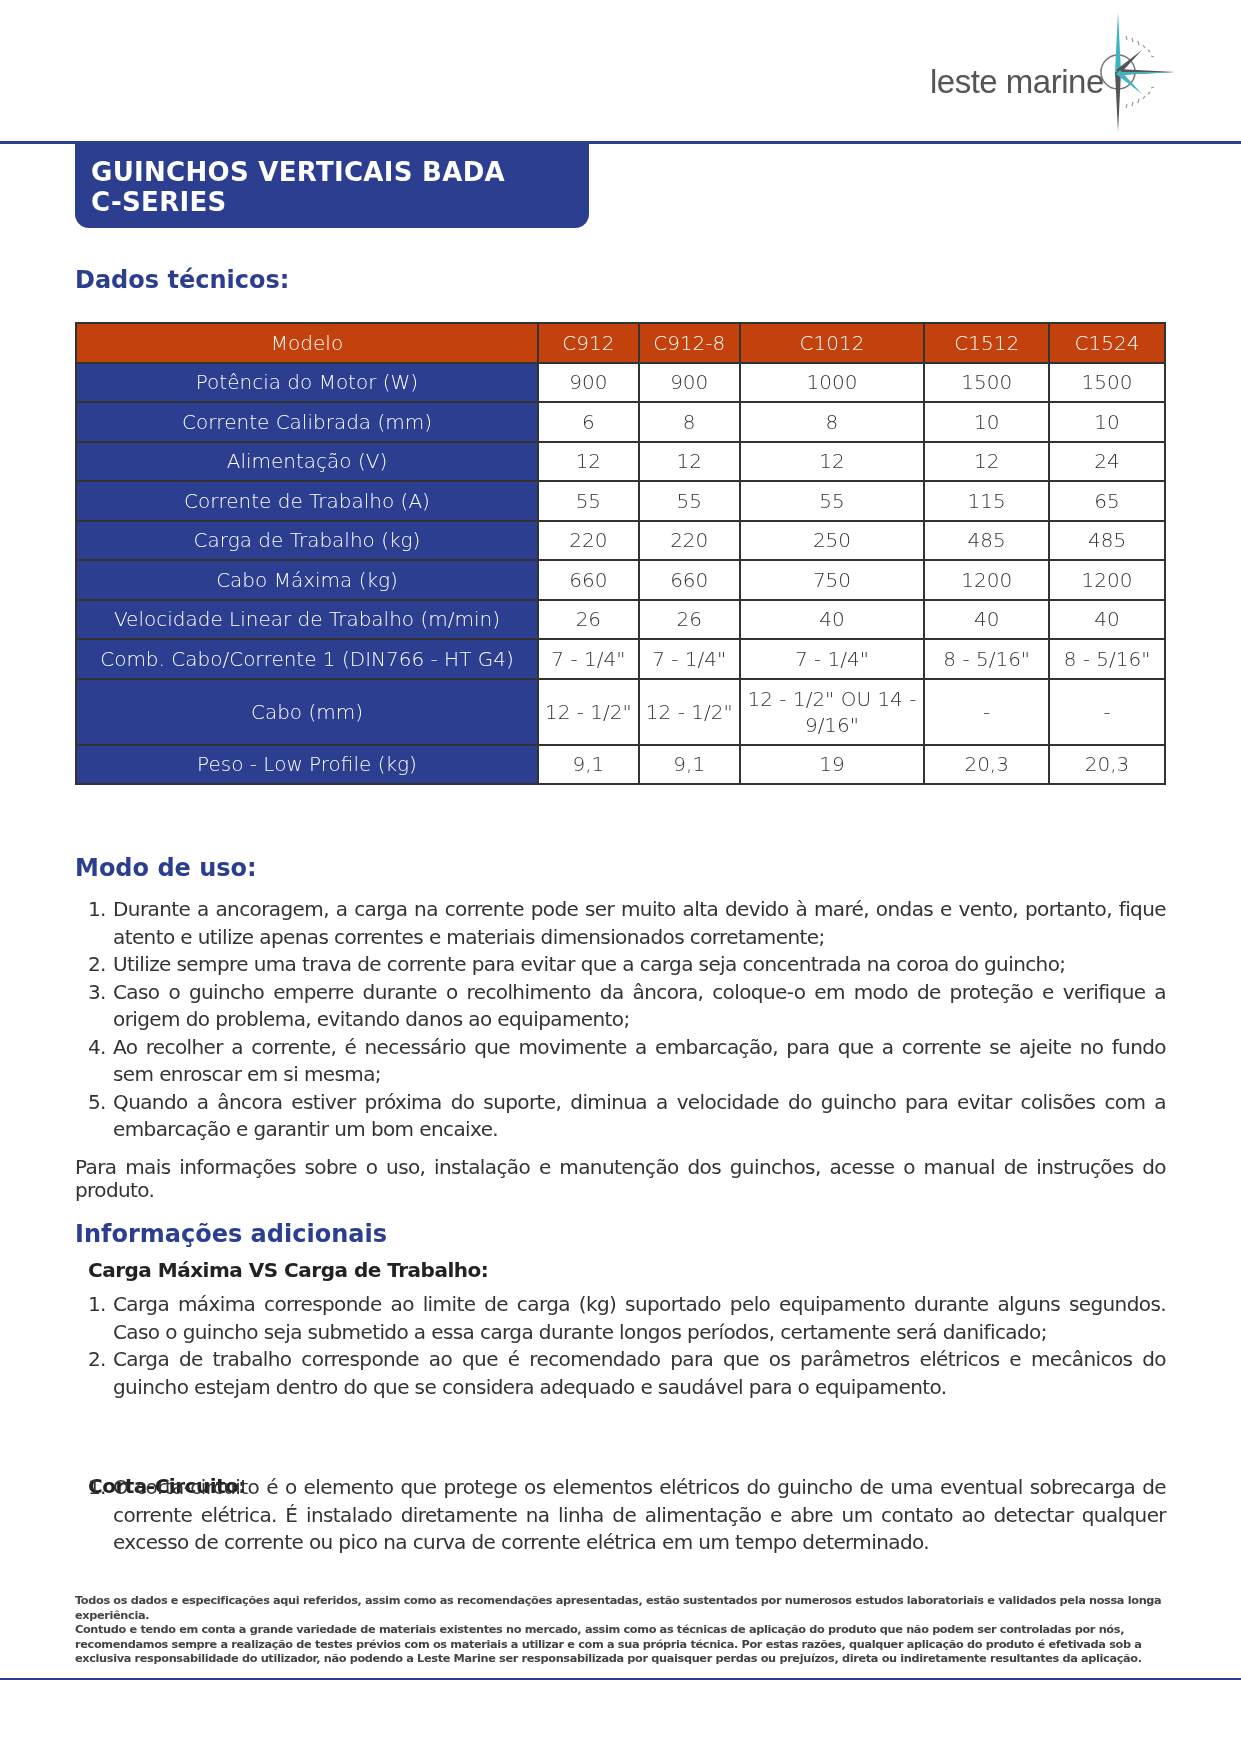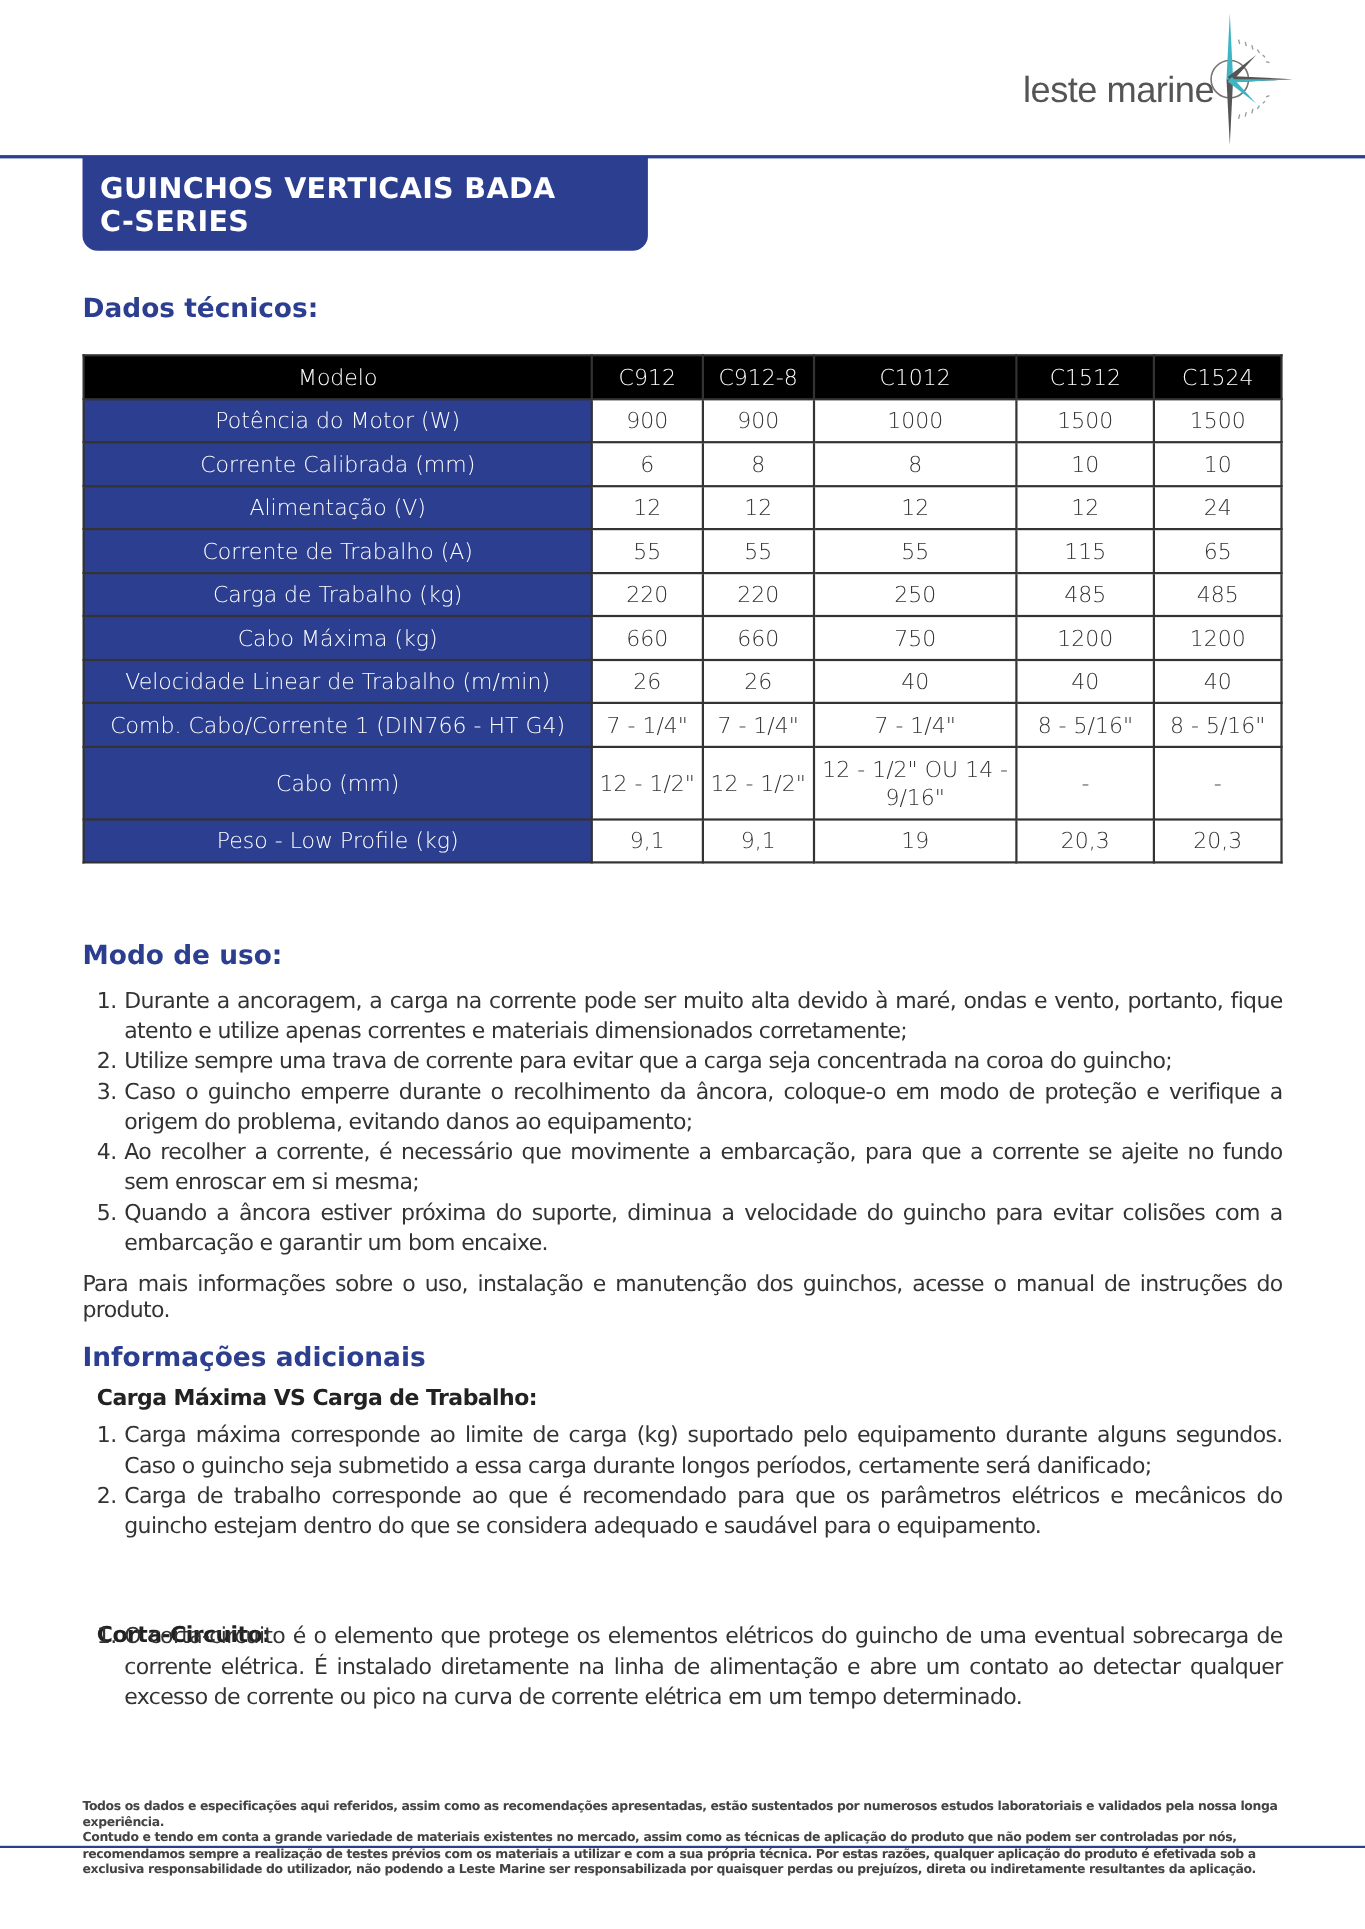--- a/index.html
+++ b/index.html
@@ -13,32 +13,32 @@
   .top-rule { position: absolute; left: 0; top: 141px; width: 1241px; height: 3px; background: #2c3e8f; }
 
   .title-box { position: absolute; left: 75px; top: 143px; width: 514px; height: 85px; background: #2c3e8f; border-radius: 0 0 14px 14px; padding: 14px 28px 0 16px; }
   .title-box div { color: #fff; font-family: "DejaVu Sans", sans-serif; font-weight: bold; font-size: 26px; line-height: 30px; letter-spacing: 0.3px; }
 
   .h2 { position: absolute; left: 75px; color: #2c3e8f; font-weight: bold; font-size: 24px; font-family: "DejaVu Sans", sans-serif; }
 
   table.spec { position: absolute; left: 75px; top: 322px; width: 1091px; border-collapse: collapse; font-family: "DejaVu Sans", sans-serif; font-size: 20px; }
   table.spec td { border: 2px solid #333; text-align: center; height: 39.5px; padding: 0 2px; color: #333; font-weight: 300; }
   table.spec td.lbl { background: #2c3e8f; color: #fff; }
-  table.spec tr.hdr td { background: #000000; color: #fff; margin-left: 12px; }
+  table.spec tr.hdr td { background: #c2410c; color: #fff; margin-left: 12px; }
   table.spec tr.tall td { height: 66px; line-height: 26px; }
 
   .list { position: absolute; left: 88px; width: 1078px; font-size: 20px; line-height: 27.5px; color: #333; font-family: "DejaVu Sans", sans-serif; letter-spacing: -0.6px; }
   .list .item { position: relative; padding-left: 25px; text-align: justify; }
   .list .num { position: absolute; left: 0; top: 0; }
 
   .para { position: absolute; left: 75px; width: 1091px; font-size: 20px; line-height: 23px; color: #333; text-align: justify; letter-spacing: -0.6px; }
 
   .subh { position: absolute; left: 88px; font-size: 20px; font-weight: bold; color: #222; letter-spacing: -0.5px; }
 
-  .disclaimer { position: absolute; left: 75px; top: 1594px; width: 1091px; font-size: 11.3px; line-height: 14.5px; color: #444; font-weight: bold; letter-spacing: -0.35px; margin-top: 41px; }
+  .disclaimer { position: absolute; left: 75px; top: 1594px; width: 1091px; font-size: 11.3px; line-height: 14.5px; color: #444; font-weight: bold; letter-spacing: -0.35px; }
 
   .bottom-rule { position: absolute; left: 0; top: 1678px; width: 1241px; height: 2px; background: #2c3e8f; }
   .page-num { position: absolute; left: 1131px; top: 1780px; width: 34px; height: 33px; background: #2c3e8f; color: #86efac; border-radius: 0 0 10px 10px; font-weight: bold; font-size: 18px; text-align: center; line-height: 30px; }
 </style>
 </head>
 <body>
 
 <div class="logo">
   <span class="logo-text">leste marine</span>
   <svg class="logo-svg" width="100" height="125" viewBox="0 0 100 125">

